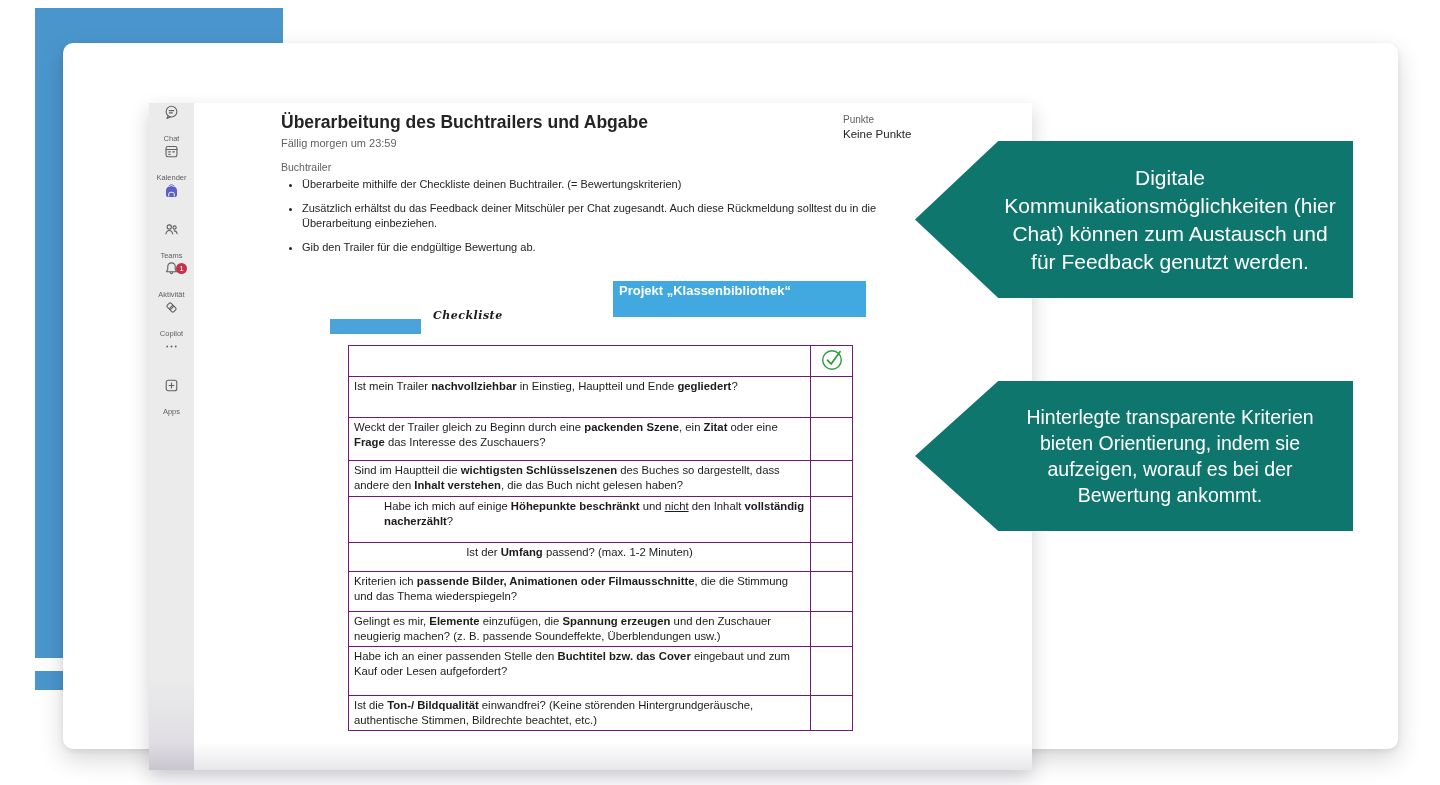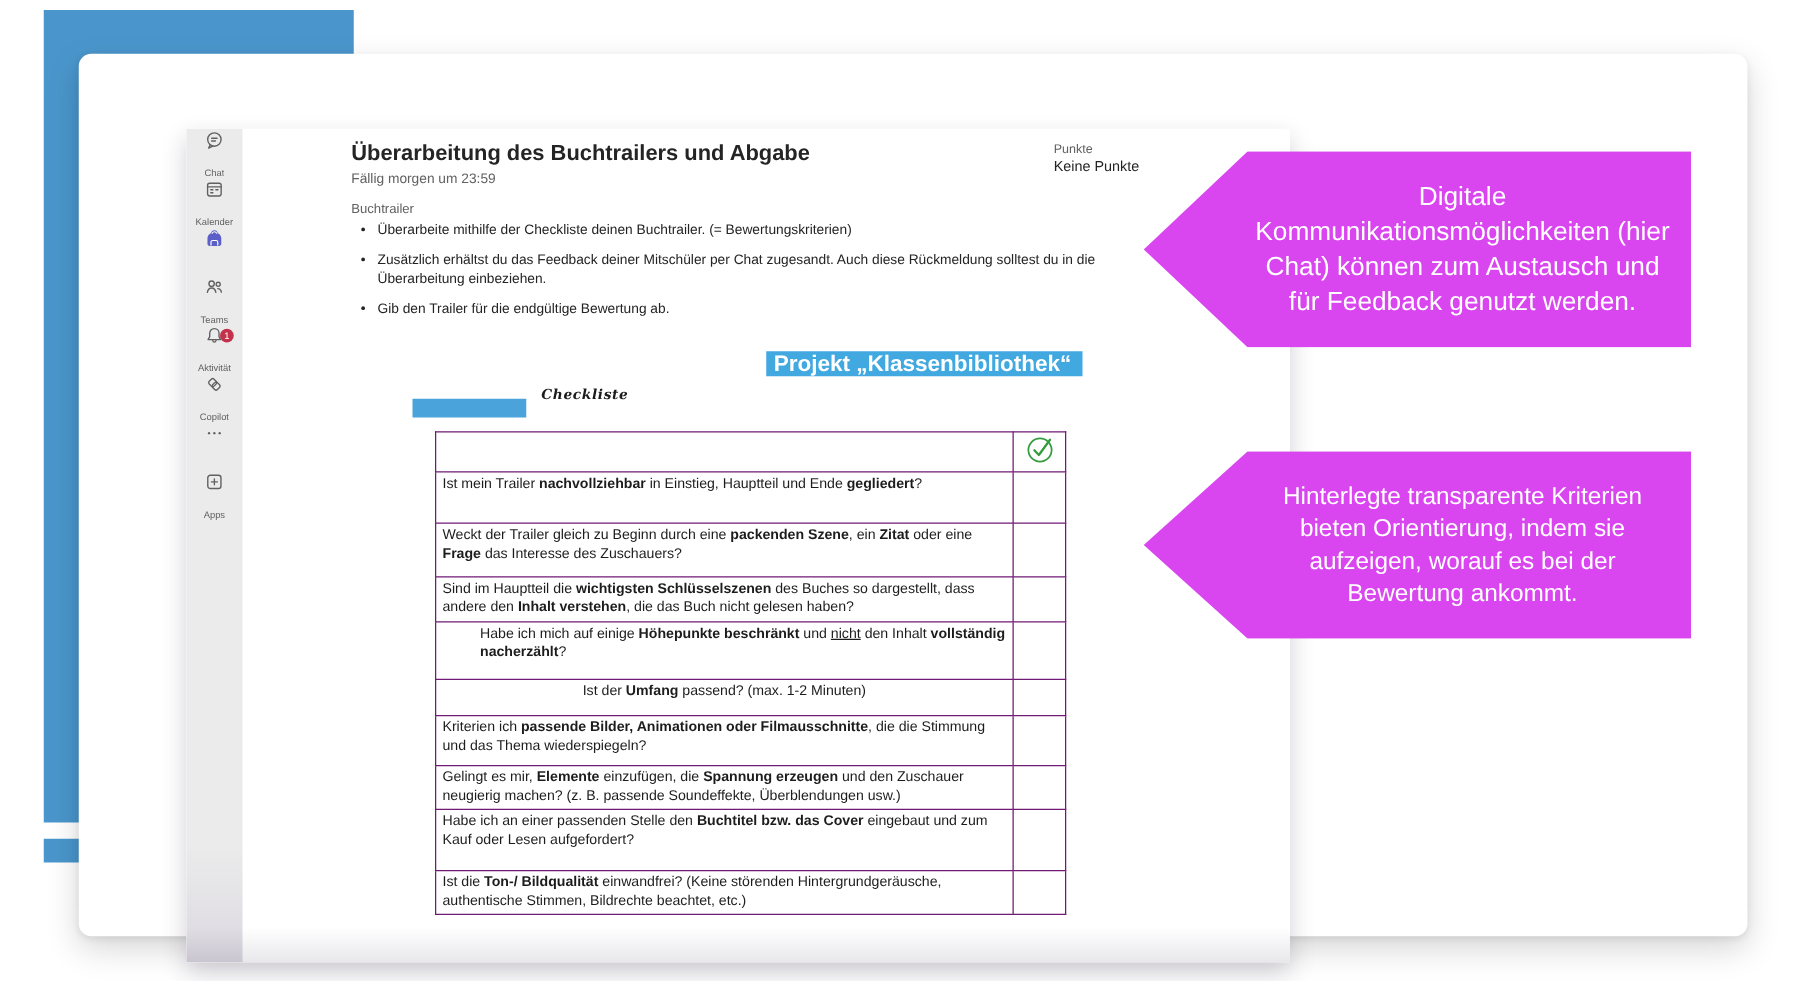--- a/index.html
+++ b/index.html
@@ -38,22 +38,22 @@
   .a-title { position:absolute; left:87px; top:9px; font-size:17.5px; font-weight:bold; color:#242424; }
   .a-due   { position:absolute; left:87px; top:34px; font-size:11px; color:#616161; }
   .a-instr { position:absolute; left:87px; top:58px; font-size:10.5px; color:#616161; }
   .a-bullets { position:absolute; left:90px; top:74px; width:610px; }
   .a-bullets li { font-size:11px; color:#242424; line-height:15px; margin:0 0 9px 18px; }
   .points { position:absolute; left:649px; top:11px; }
   .points-label { font-size:10px; color:#616161; }
   .points-value { font-size:11.5px; color:#242424; margin-top:3px; }
 
   
-  .banner { position:absolute; left:419px; top:178px; width:253px; height:20px; background:#41a8e0;
-          color:#fff; font-weight:bold; font-size:18px; line-height:20px; padding-left:6px; }
+  .banner { position:absolute; left:419px; top:178px; width:253px; height:36px; background:#41a8e0;
+          color:#fff; font-weight:bold; font-size:13px; line-height:20px; padding-left:6px; }
   .bluebar { position:absolute; left:136px; top:216px; width:91px; height:15px; background:#4aa3da; }
   .chk-head { position:absolute; left:239px; top:206px; font-family:"DejaVu Serif", serif;
           font-style:italic; font-weight:bold; font-size:11px; color:#1b1b1b; letter-spacing:.5px; }
 
   table.chk { position:absolute; left:154px; top:242px; width:505px; border-collapse:collapse;
           table-layout:fixed; }
   table.chk td { border:1px solid #701a75; vertical-align:top; padding:2px 5px;
           font-size:11.3px; line-height:15.2px; color:#1c1c1c; }
   table.chk td.c2 { width:42px; text-align:center; padding:0; vertical-align:middle; }
   table.chk .b { font-weight:bold; }
@@ -64,24 +64,24 @@
   table.chk tr:nth-child(4) td { height:32px; }
   table.chk tr:nth-child(5) td { height:46px;padding-left:35px; }
   table.chk tr:nth-child(6) td { height:29px;text-align:center; }
   table.chk tr:nth-child(7) td { height:40px; }
   table.chk tr:nth-child(8) td { height:31px; }
   table.chk tr:nth-child(9) td { height:49px; }
   table.chk tr:nth-child(10) td { height:35px; }
   table.chk tr:nth-child(11) td { height:50px; }
 
   
-  .callout { position:absolute; background:#d946ef; color:#ffffff; text-align:center;
+  .callout { position:absolute; background:#0f766e; color:#ffffff; text-align:center;
           display:flex; align-items:center; justify-content:center;
           clip-path:polygon(0 50%, 19% 0, 100% 0, 100% 100%, 19% 100%);
-          padding-left:86px; padding-right:14px; }
+          padding-left:86px; padding-right:14px;margin-top:20px; }
   .callout1 { left:852px; top:78px;  width:438px; height:157px; font-size:21px;   line-height:28px; }
   .callout2 { left:852px; top:318px; width:438px; height:150px; font-size:19.5px; line-height:26px; }
 </style>
 </head>
 <body>
 
 <div class="stage">
 
   <div class="bg-rect1"></div>
   <div class="bg-rect2"></div>

